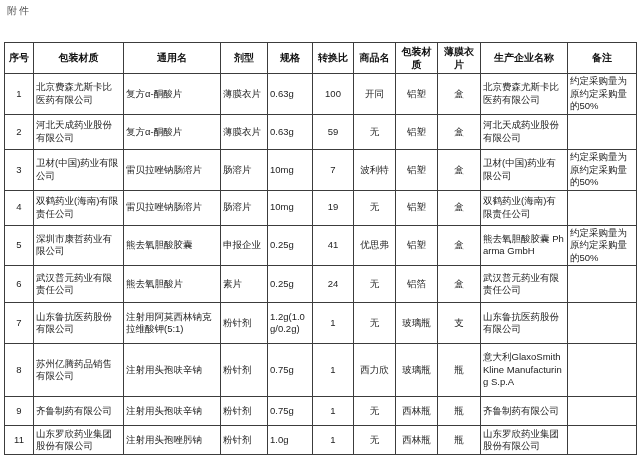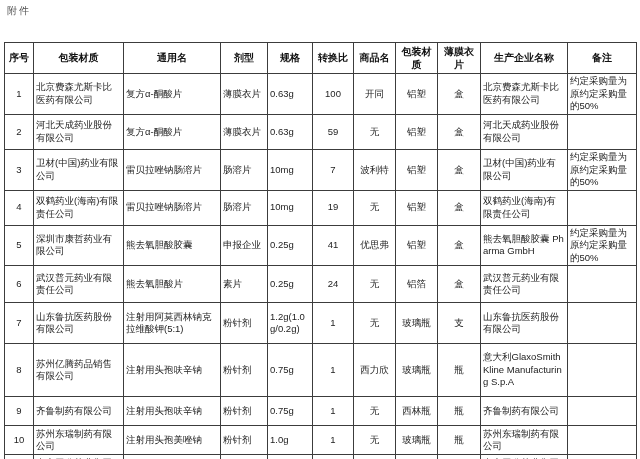--- a/index.html
+++ b/index.html
@@ -229,33 +229,20 @@
           <td>粉针剂</td>
           <td>0.75g</td>
           <td>1</td>
           <td>无</td>
           <td>西林瓶</td>
           <td>瓶</td>
           <td>齐鲁制药有限公司</td>
           <td></td>
         </tr>
         <tr>
-          <td>10</td>
-          <td>苏州东瑞制药有限公司</td>
-          <td>注射用头孢美唑钠</td>
-          <td>粉针剂</td>
-          <td>1.0g</td>
-          <td>1</td>
-          <td>无</td>
-          <td>玻璃瓶</td>
-          <td>瓶</td>
-          <td>苏州东瑞制药有限公司</td>
-          <td></td>
-        </tr>
-        <tr>
           <td>11</td>
           <td>山东罗欣药业集团股份有限公司</td>
           <td>注射用头孢唑肟钠</td>
           <td>粉针剂</td>
           <td>1.0g</td>
           <td>1</td>
           <td>无</td>
           <td>西林瓶</td>
           <td>瓶</td>
           <td>山东罗欣药业集团股份有限公司</td>

